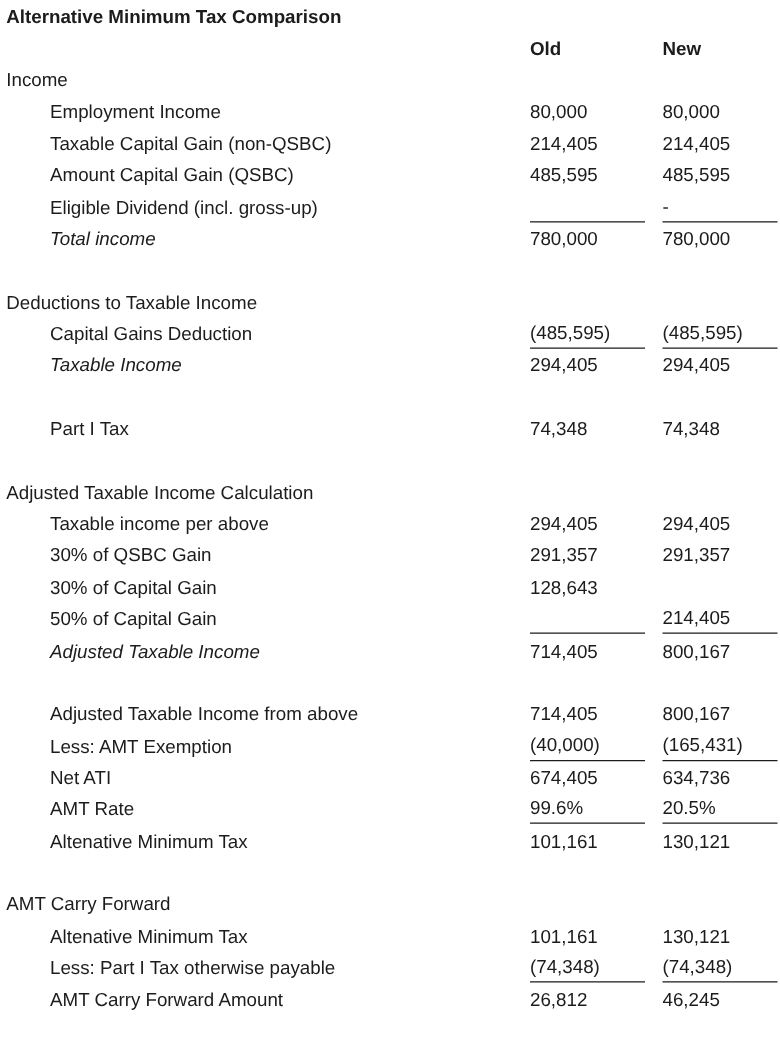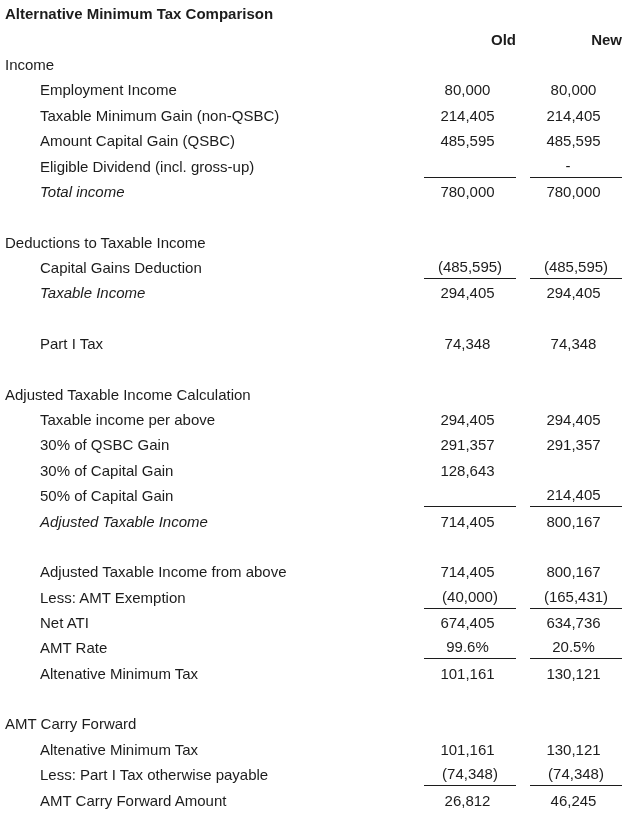--- a/index.html
+++ b/index.html
@@ -10,29 +10,29 @@
     display:flex;flex-direction:column;overflow:hidden;
   }
   .row{
     height:25.36px;flex:0 0 25.36px;
     display:grid;grid-template-columns:1fr 92px 92px;
     column-gap:14px;padding-right:2px;box-sizing:border-box;
     align-items:end;
   }
   .label{padding-left:5px;padding-bottom:3px;white-space:nowrap;overflow:hidden;}
   .indent{padding-left:40px;}
-  .cell{text-align:center;padding-bottom:3px;white-space:nowrap;}
+  .cell{text-align:left;padding-bottom:3px;white-space:nowrap;}
   .num{padding-right:5px;}
   .paren{padding-right:0;}
   .dash{padding-right:16px;}
   .ul{border-bottom:1px solid #1c1c1c;}
   .bold{font-weight:normal;}
   .it{font-style:italic;}
   .title{font-weight:bold;}
-  .col-header{font-weight:bold;text-align:right;padding-right:0;}
+  .col-header{font-weight:bold;text-align:left;padding-right:0;}
 </style>
 </head>
 <body>
 
 <div class="sheet">
 
   <div class="row">
     <div class="label title">Alternative Minimum Tax Comparison</div>
     <div class="cell"></div>
     <div class="cell"></div>
@@ -50,21 +50,21 @@
     <div class="cell"></div>
   </div>
 
   <div class="row">
     <div class="label indent">Employment Income</div>
     <div class="cell num">80,000</div>
     <div class="cell num">80,000</div>
   </div>
 
   <div class="row">
-    <div class="label indent">Taxable Minimum Gain (non-QSBC)</div>
+    <div class="label indent">Taxable Capital Gain (non-QSBC)</div>
     <div class="cell num">214,405</div>
     <div class="cell num">214,405</div>
   </div>
 
   <div class="row">
     <div class="label indent">Amount Capital Gain (QSBC)</div>
     <div class="cell num">485,595</div>
     <div class="cell num">485,595</div>
   </div>
 

